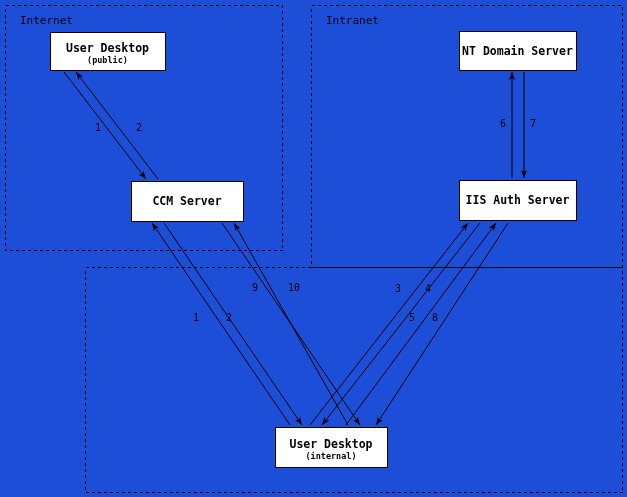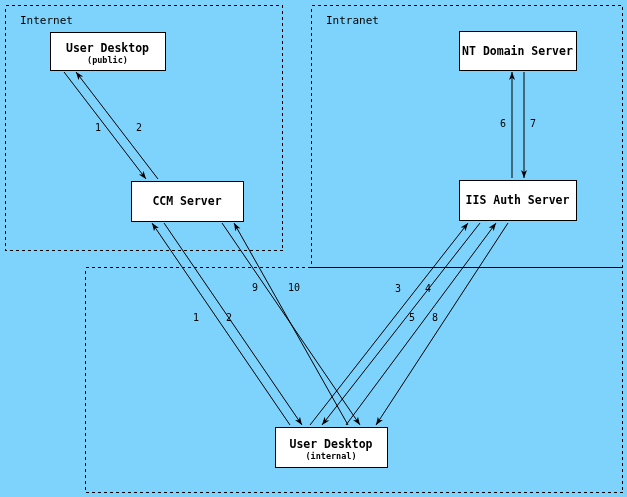--- a/index.html
+++ b/index.html
@@ -4,21 +4,21 @@
 <style>
   html, body {
     margin: 0;
     padding: 0;
     background: #ffffff;
   }
   #diagram-root {
     position: relative;
     width: 627px;
     height: 497px;
-    background: #7dd3fc;
+    background: #1d4ed8;
     overflow: hidden;
     font-family: "DejaVu Sans Mono", "Liberation Mono", monospace;
   }
   svg.canvas {
     position: absolute;
     top: 0;
     left: 0;
     width: 627px;
     height: 497px;
   }

